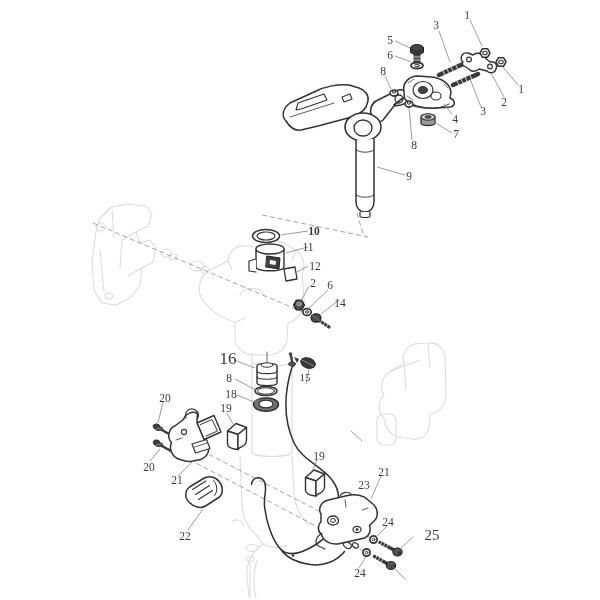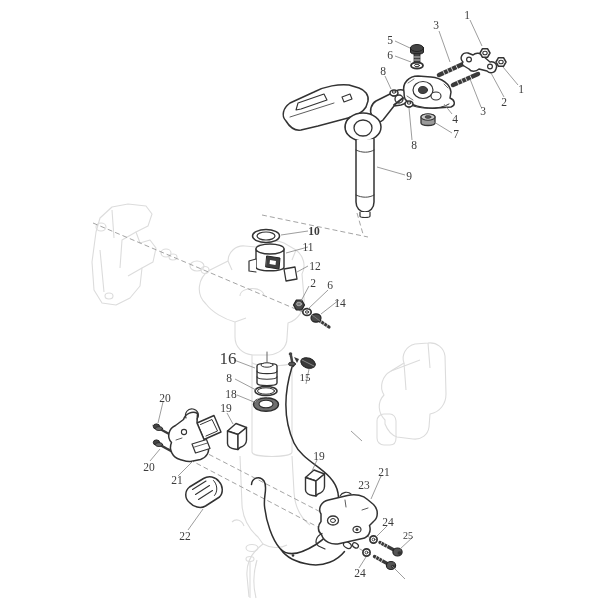--- a/index.html
+++ b/index.html
@@ -330,18 +330,18 @@
       <span class="callout" style="left: 305px; top: 377px; color: rgb(59, 59, 59); font-size: 11px;">15</span>
       <span class="callout" style="left: 231px; top: 394px; color: rgb(59, 59, 59); font-size: 11.5px; text-align: right;">18</span>
       <span class="callout" style="left: 165px; top: 398px; color: rgb(59, 59, 59); font-size: 11.5px;">20</span>
       <span class="callout" style="left: 226px; top: 408px; color: rgb(59, 59, 59); font-size: 11.5px;">19</span>
       <span class="callout" style="left: 364px; top: 445px; color: rgb(59, 59, 59); font-size: 11.5px; margin-top: 40px;">23</span>
       <span class="callout" style="left: 319px; top: 456px; color: rgb(59, 59, 59); font-size: 11.5px;">19</span>
       <span class="callout" style="left: 149px; top: 467px; color: rgb(59, 59, 59); font-size: 11.5px;">20</span>
       <span class="callout" style="left: 384px; top: 472px; color: rgb(59, 59, 59); font-size: 11.5px;">21</span>
       <span class="callout" style="left: 177px; top: 480px; color: rgb(59, 59, 59); font-size: 11.5px;">21</span>
       <span class="callout" style="left: 388px; top: 522px; color: rgb(59, 59, 59); font-size: 11.5px;">24</span>
-      <span class="callout" style="left: 408px; top: 535px; color: rgb(59, 59, 59); font-size: 10px;">25</span>
+      <span class="callout" style="left: 432px; top: 535px; color: rgb(59, 59, 59); font-size: 15px;">25</span>
       <span class="callout" style="left: 185px; top: 536px; color: rgb(59, 59, 59); font-size: 11.5px; text-align: right;">22</span>
       <span class="callout" style="left: 360px; top: 573px; color: rgb(59, 59, 59); font-size: 11.5px;">24</span>
       <span class="callout" style="left: 407px; top: 604px; color: rgb(59, 59, 59); font-size: 11.5px;">26</span>
     </div>
 </div>
 
 </body></html>

